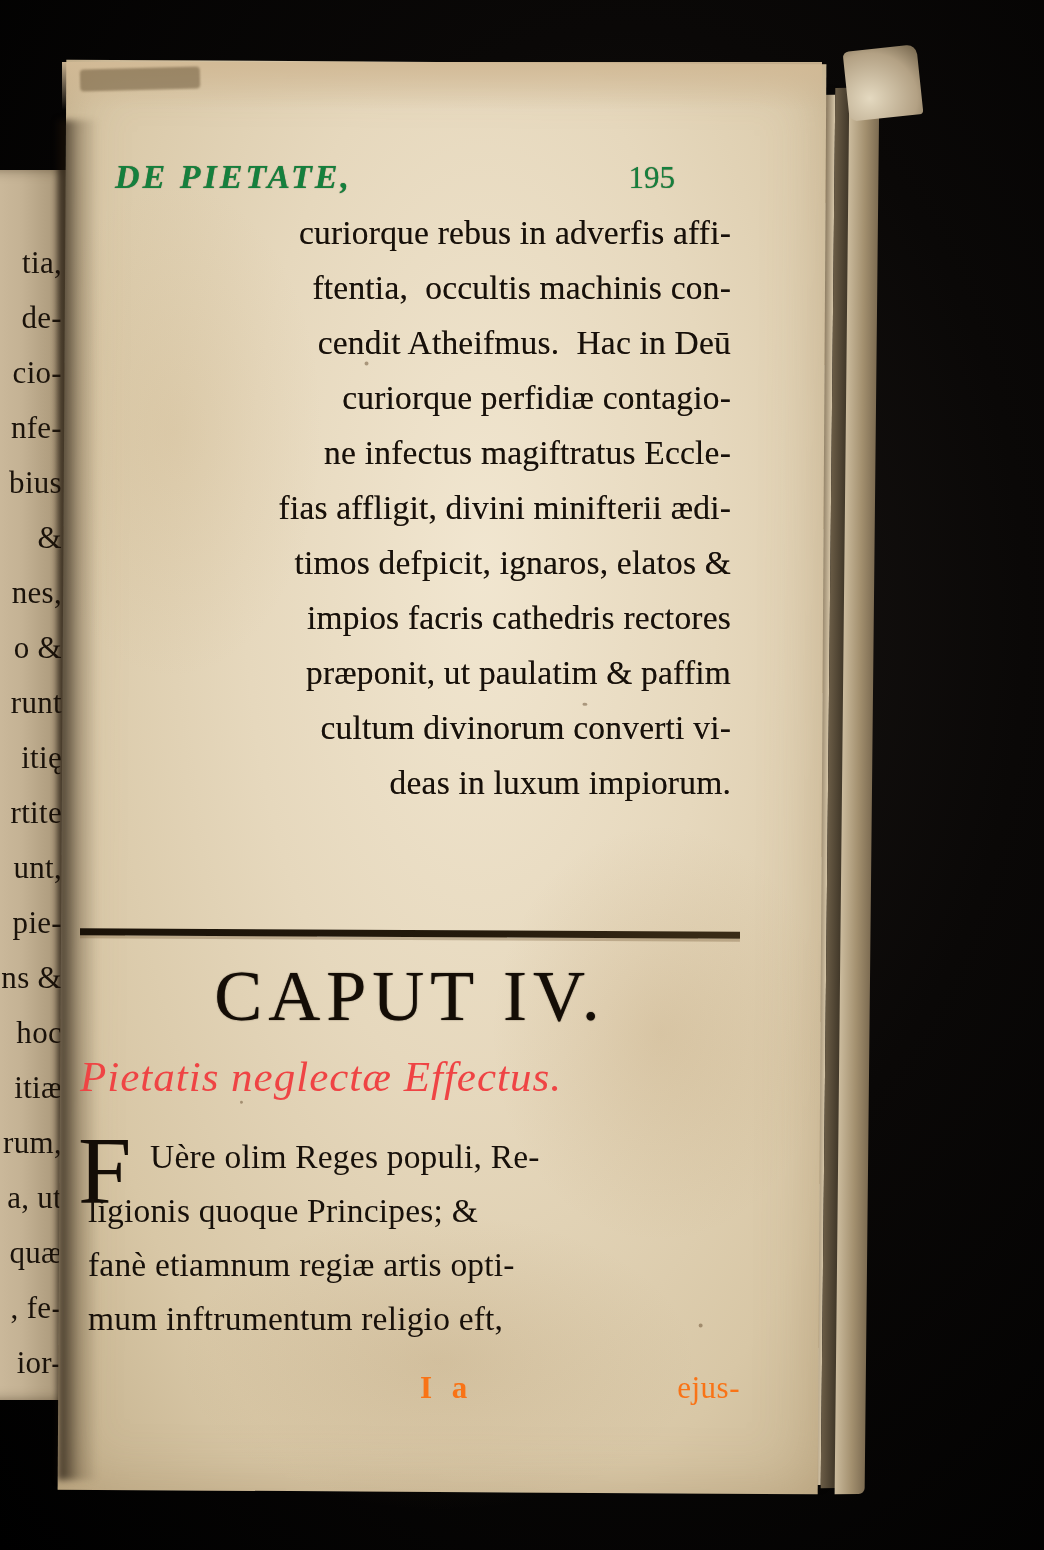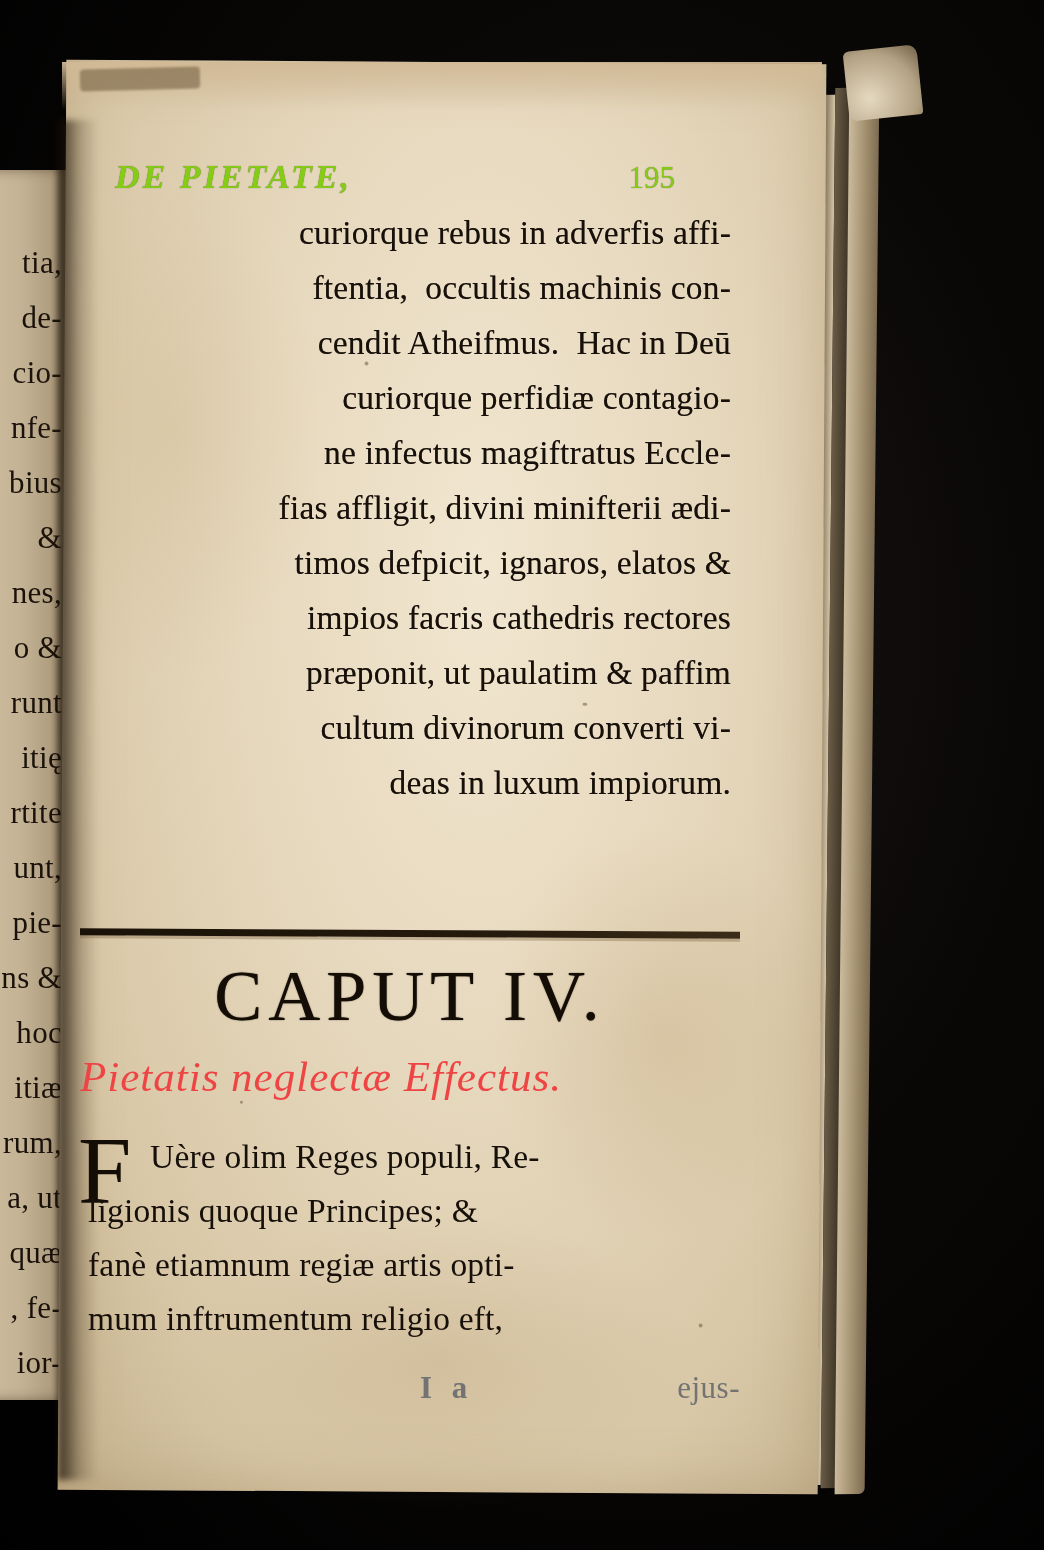--- a/index.html
+++ b/index.html
@@ -135,21 +135,21 @@
 
   
   .running-head {
     position: absolute;
     left: 115px;
     top: 118px;
     width: 560px;
     display: flex;
     align-items: baseline;
     justify-content: space-between;
-    color: #84cc16;
+    color: #15803d;
     font-family: "Liberation Serif", serif;
     font-style: italic;
     font-size: 34px;
     letter-spacing: 3px;
     text-shadow: 0 0 1px rgba(40,25,10,.6);
   }
   .running-head .rh-title { font-variant: small-caps; font-weight: 600; }
   .running-head .rh-page { font-style: normal; font-size: 31px; letter-spacing: 0; }
 
   .body-text {
@@ -230,21 +230,21 @@
   .opening .ln.first { padding-left: 130px; }
 
   .signature {
     position: absolute;
     left: 80px;
     top: 1330px;
     width: 660px;
     display: flex;
     justify-content: space-between;
     font-size: 31px;
-    color: #737373;
+    color: #f97316;
   }
   .signature .sig-mark { margin-left: 340px; letter-spacing: 6px; font-weight: 700; }
   .signature .catch { letter-spacing: .5px; text-align: right; }
 
   
   .left-text {
     position: absolute;
     left: -4px;
     top: 195px;
     width: 66px;

